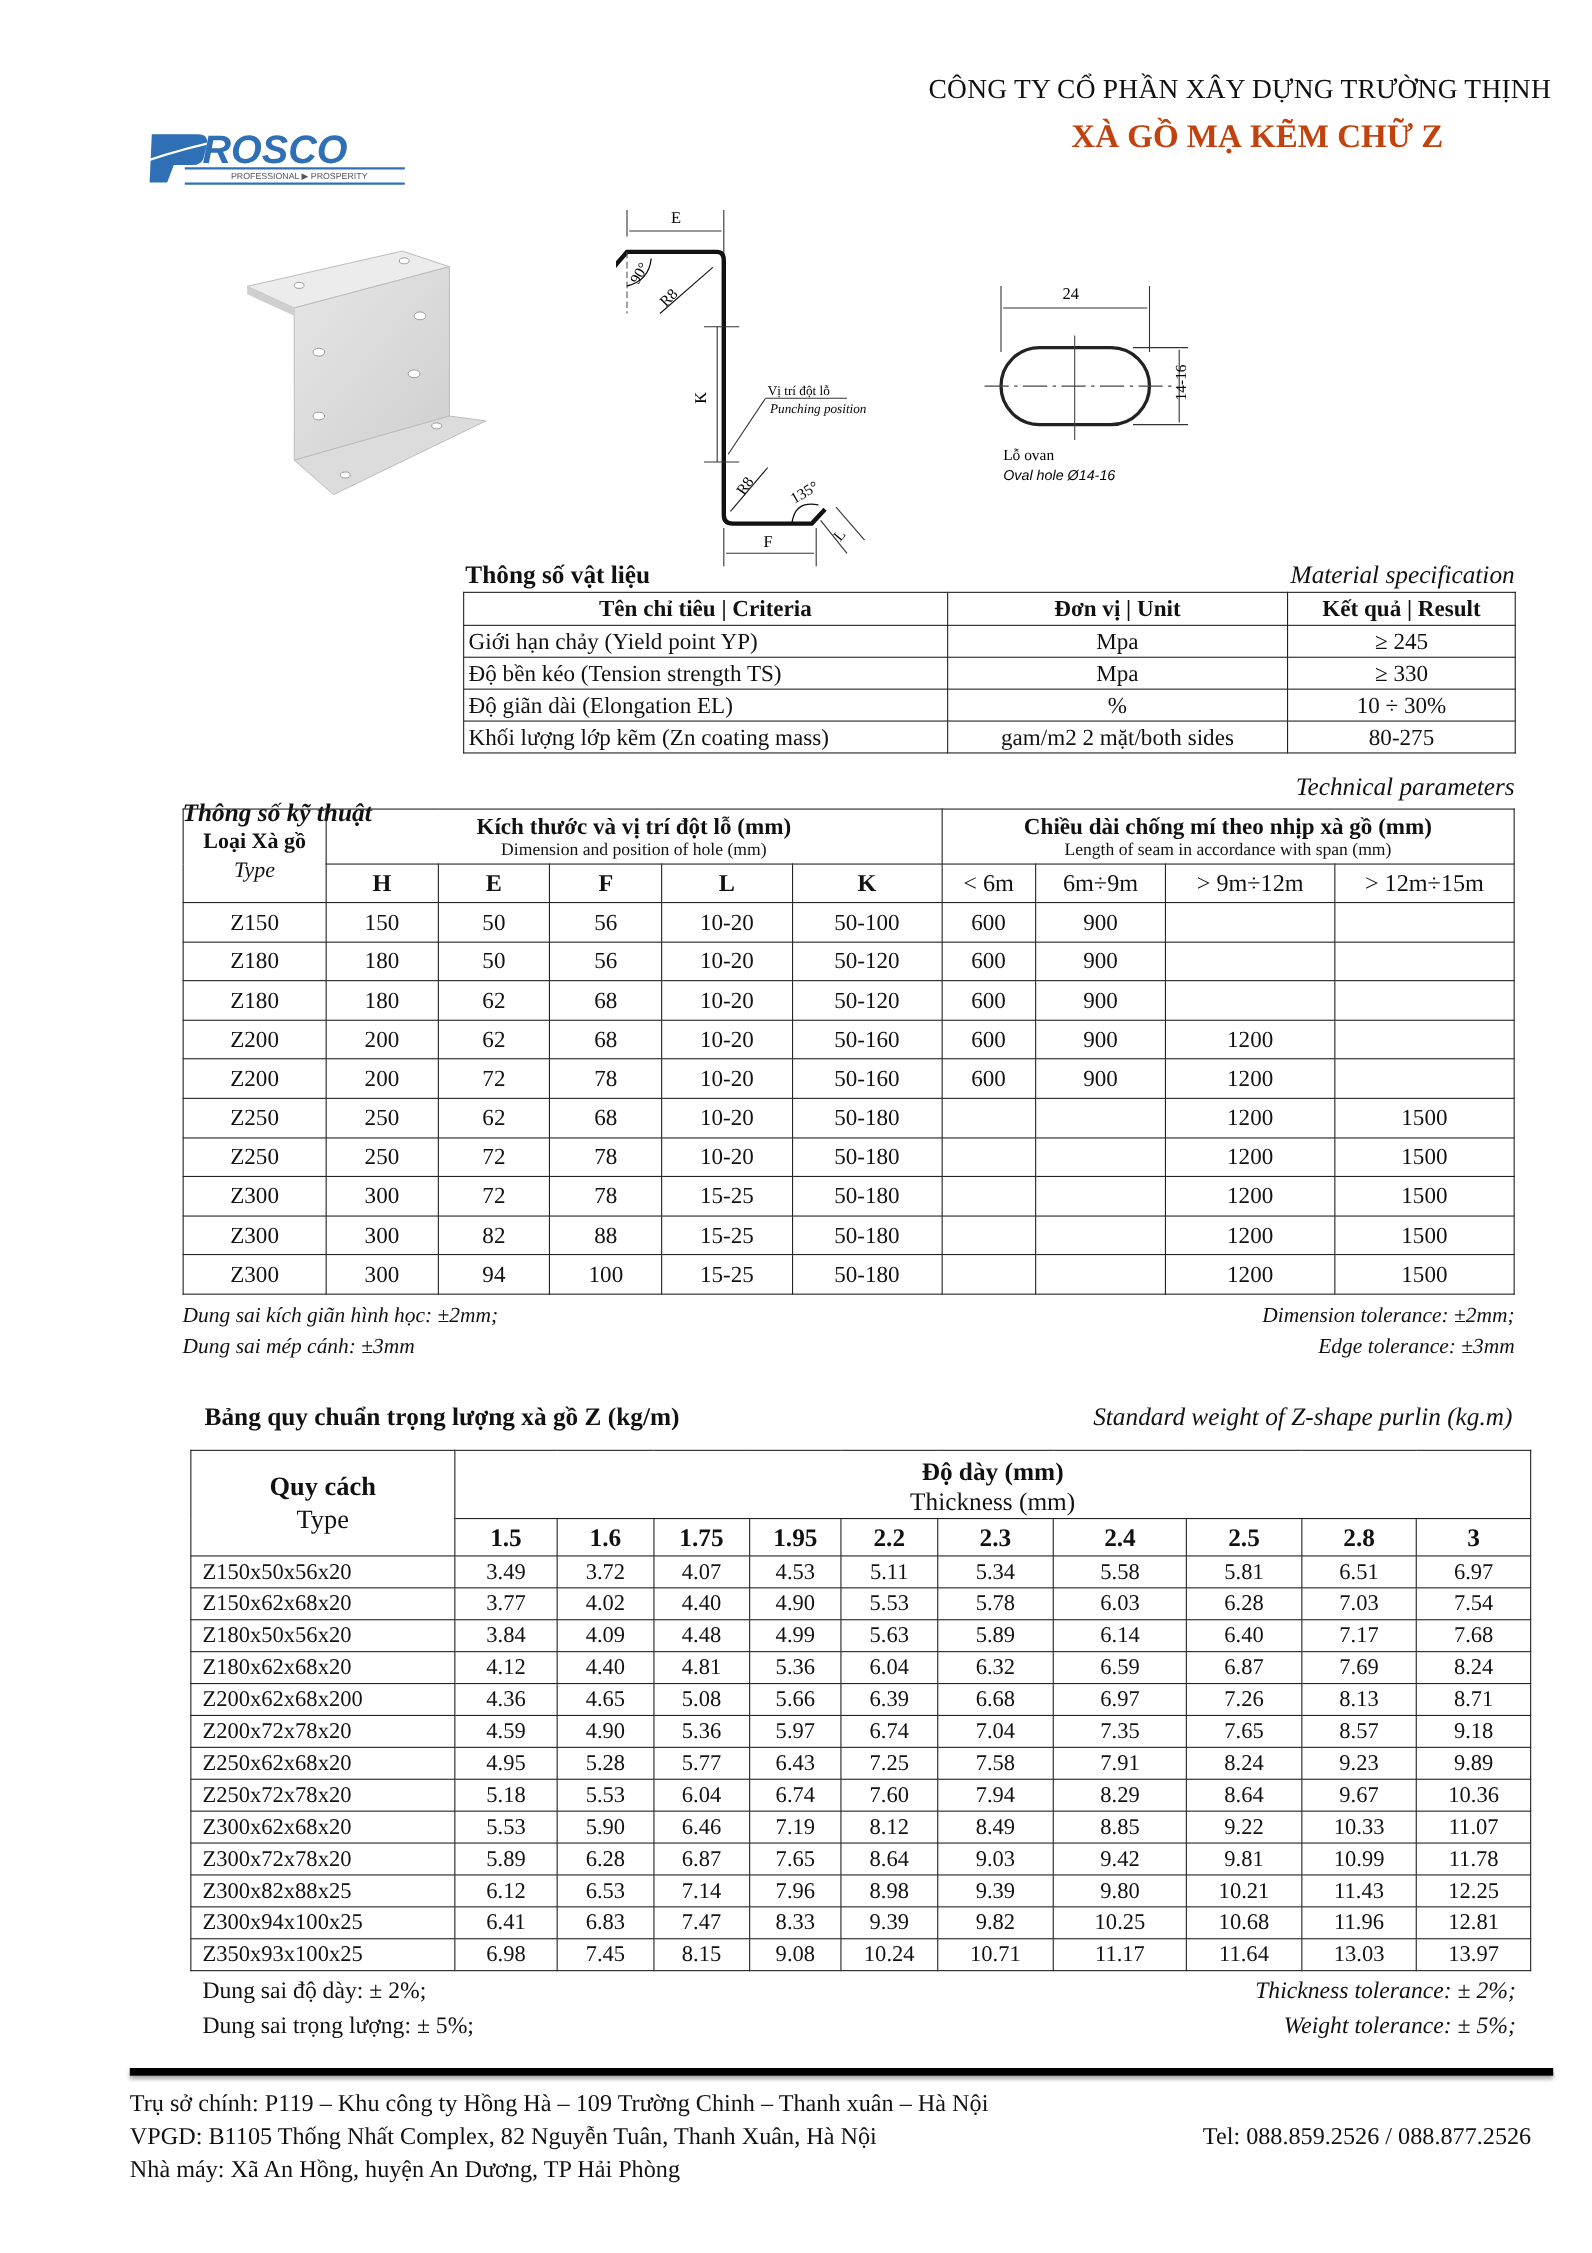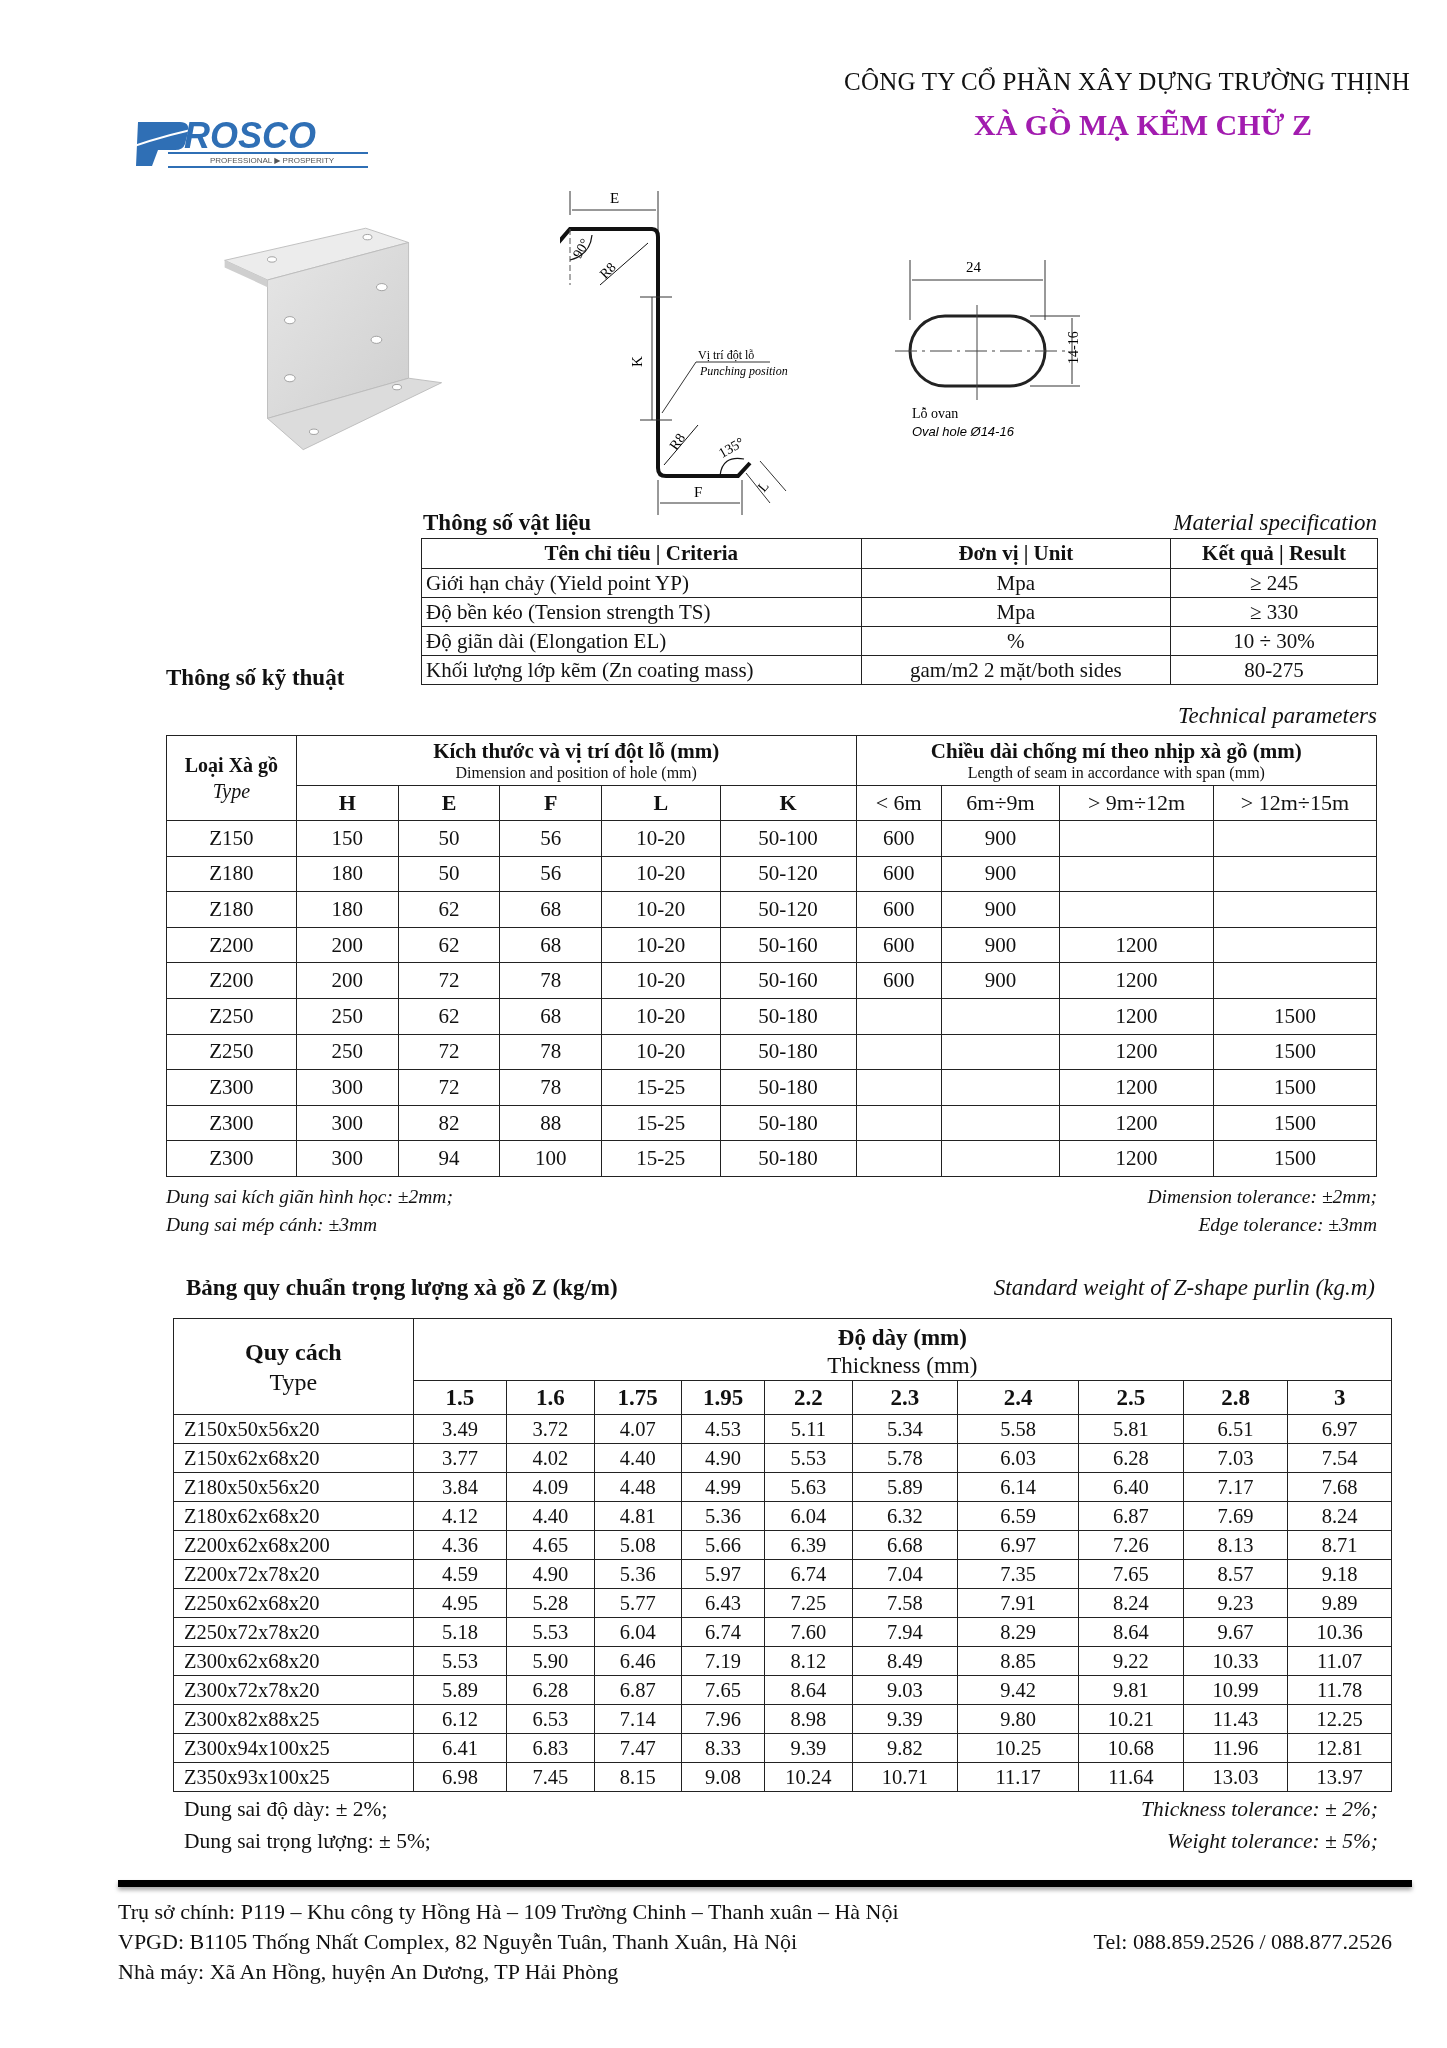--- a/index.html
+++ b/index.html
@@ -26,21 +26,21 @@
 
   
   .mat-title-l { left: 423px; top: 510px; }
   .mat-title-r { left: 1000px; top: 510px; width: 377px; }
   .mat-table { left: 421px; top: 538px; width: 957px; font-size: 21px; }
   .mat-table td { height: 29px; padding: 0 4px; border-left: 1.5px solid #222; border-right: 1.5px solid #222;}
   .mat-table th { font-weight: bold; height: 30px; font-size: 21px; }
   .mat-table td.left { text-align: left; }
 
   
-  .tech-title-l { left: 166px; top: 665px; }
+  .tech-title-l { left: 166px; top: 726px; font-style: italic; }
   .tech-title-r { left: 1000px; top: 703px; width: 377px; }
   .tech-table { left: 166px; top: 735px; width: 1211px; font-size: 21px; }
   .tech-table .hdr-main { font-weight: bold; font-size: 21px; }
   .tech-table .hdr-sub { font-size: 16px; }
   .tech-table td { height: 35.6px; }
   .tech-table .colhdr td { font-weight: bold; font-size: 22px; height: 35px; }
   .tech-table .colhdr td.norm { font-weight: normal; }
   .tech-table .typecell { font-size: 20px; line-height: 22px; padding: 4px 2px; }
   .tech-note-l { left: 166px; top: 1183px; font-style: italic; font-size: 19.5px; line-height: 28px; }
   .tech-note-r { left: 980px; top: 1183px; width: 397px; font-style: italic; font-size: 19.5px; line-height: 28px; text-align: right; }
@@ -70,21 +70,21 @@
   <svg width="260" height="60" viewBox="0 0 260 60">
     <path d="M10 12 L52 12 Q62 12 60 22 L57 34 Q55 40 47 40 L30 40 L24 56 L8 56 Z" fill="#2f6fb5"></path>
     <path d="M0 38 Q40 24 90 14" stroke="#fff" stroke-width="2" fill="none"></path>
     <text x="56" y="38" font-family="Liberation Sans, sans-serif" font-size="36" font-weight="bold" font-style="italic" fill="#2f6fb5">ROSCO</text>
     <line x1="40" y1="43" x2="240" y2="43" stroke="#2f6fb5" stroke-width="2"></line>
     <text x="82" y="53" font-family="Liberation Sans, sans-serif" font-size="8" fill="#555">PROFESSIONAL ▶ PROSPERITY</text>
     <line x1="40" y1="57" x2="240" y2="57" stroke="#2f6fb5" stroke-width="2"></line>
   </svg>
 </div>
 <div class="abs company">CÔNG TY CỔ PHẦN XÂY DỰNG TRƯỜNG THỊNH</div>
-<div class="abs product" style="color: #a21caf;">XÀ GỒ MẠ KẼM CHỮ Z</div>
+<div class="abs product" style="color: #c2410c;">XÀ GỒ MẠ KẼM CHỮ Z</div>
 
 <div class="abs photo">
   <svg width="250" height="275" viewBox="0 0 280 300">
     <defs>
       <linearGradient id="g1" x1="0" y1="0" x2="1" y2="1">
         <stop offset="0" stop-color="#e6e6e6"></stop>
           <stop offset="1" stop-color="#cfcfcf"></stop>
       </linearGradient>
     </defs>
     <polygon points="22,58 180,22 228,38 70,80" fill="#ececec" stroke="#bbb"></polygon>

